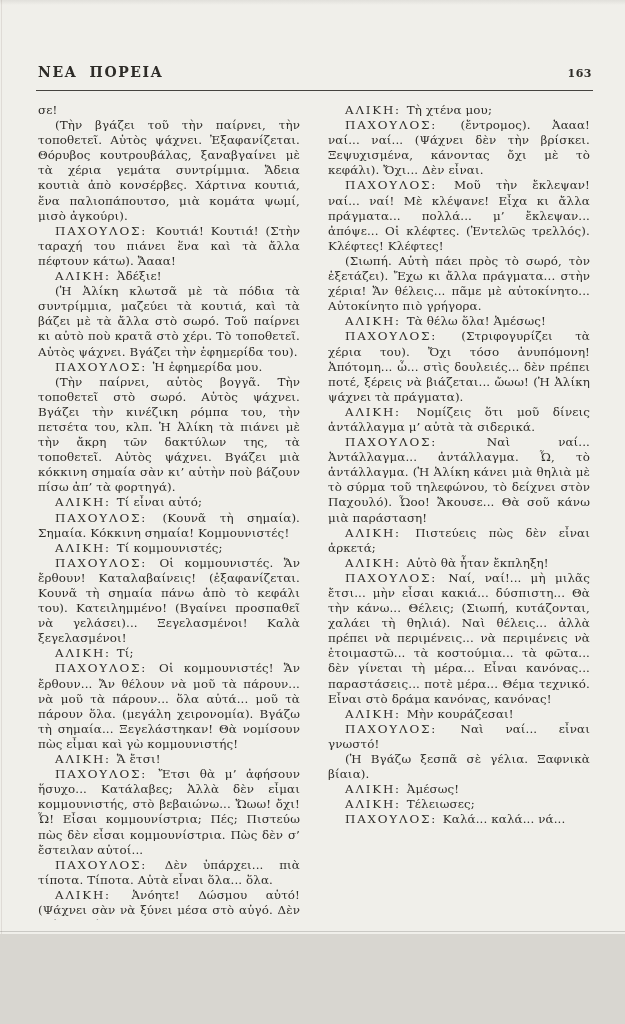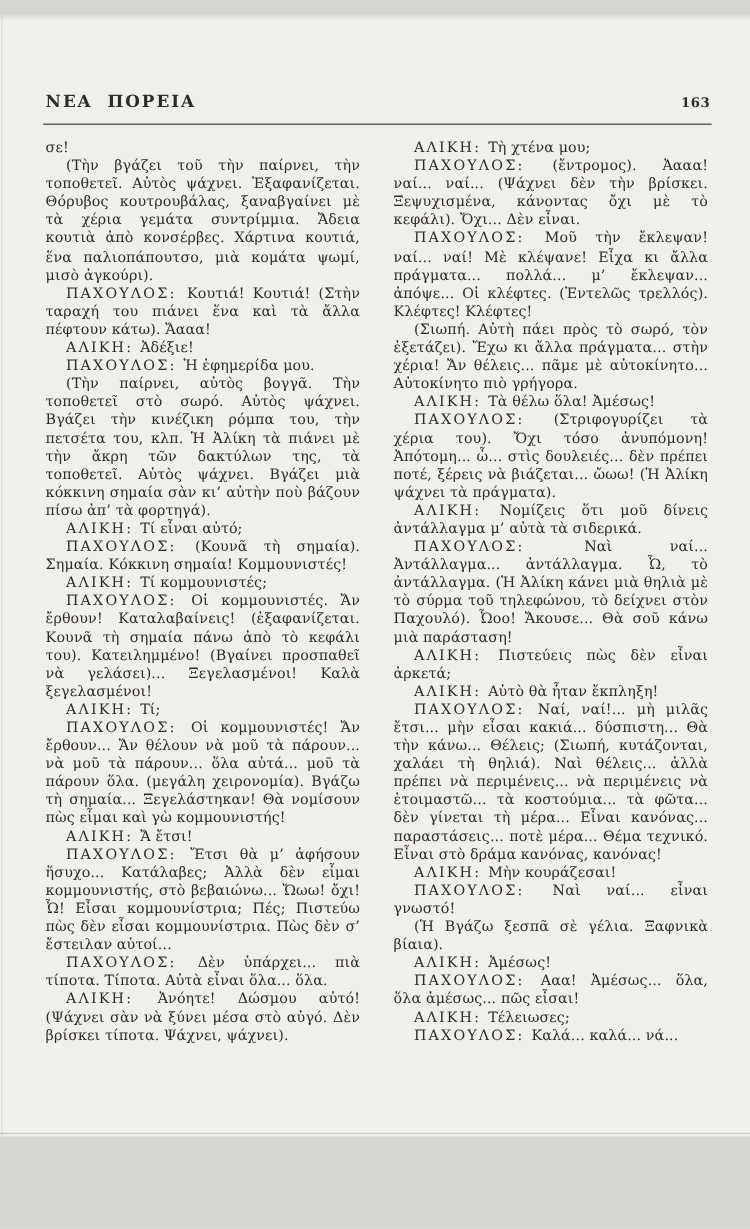--- a/index.html
+++ b/index.html
@@ -12,21 +12,20 @@
     width:625px;height:1024px;overflow:hidden;
     background:#d8d6d0;
     font-family:"DejaVu Serif","Liberation Serif",serif;
   }
   .page{
     position:relative;
     width:625px;height:934px;
     background:var(--paper);
     box-sizing:border-box;
     overflow:hidden;
-    margin-top:13px;
   }
   
   .page::before{
     content:"";position:absolute;left:0;top:0;right:0;height:5px;
     background:linear-gradient(to bottom,rgba(90,88,84,0.10),rgba(90,88,84,0));
     pointer-events:none;
   }
   .page::after{
     content:"";position:absolute;left:0;bottom:2px;right:0;height:1px;
     background:rgba(70,68,64,0.22);
@@ -86,20 +85,21 @@
   </div>
 
   <div class="rule"></div>
 
   <div class="columns">
     <div class="col" id="col-left">
         <p class="para no-indent">σε!</p>
         <p class="para">(Τὴν βγάζει τοῦ τὴν παίρνει, τὴν τοποθετεῖ. Αὐτὸς ψάχνει. Ἐξαφανίζεται. Θόρυβος κουτρουβάλας, ξαναβγαίνει μὲ τὰ χέρια γεμάτα συντρίμμια. Ἄδεια κουτιὰ ἀπὸ κονσέρβες. Χάρτινα κουτιά, ἕνα παλιοπάπουτσο, μιὰ κομάτα ψωμί, μισὸ ἀγκούρι).</p>
         <p class="para"><span class="speaker">ΠΑΧΟΥΛΟΣ:</span> Κουτιά! Κουτιά! (Στὴν ταραχή του πιάνει ἕνα καὶ τὰ ἄλλα πέφτουν κάτω). Ἄααα!</p>
         <p class="para"><span class="speaker">ΑΛΙΚΗ:</span> Ἀδέξιε!</p>
+        <p class="para">(Ἡ Ἀλίκη κλωτσᾶ μὲ τὰ πόδια τὰ συντρίμμια, μαζεύει τὰ κουτιά, καὶ τὰ βάζει μὲ τὰ ἄλλα στὸ σωρό. Τοῦ παίρνει κι αὐτὸ ποὺ κρατᾶ στὸ χέρι. Τὸ τοποθετεῖ. Αὐτὸς ψάχνει. Βγάζει τὴν ἐφημερίδα του).</p>
         <p class="para"><span class="speaker">ΠΑΧΟΥΛΟΣ:</span> Ἡ ἐφημερίδα μου.</p>
         <p class="para">(Τὴν παίρνει, αὐτὸς βογγᾶ. Τὴν τοποθετεῖ στὸ σωρό. Αὐτὸς ψάχνει. Βγάζει τὴν κινέζικη ρόμπα του, τὴν πετσέτα του, κλπ. Ἡ Ἀλίκη τὰ πιάνει μὲ τὴν ἄκρη τῶν δακτύλων της, τὰ τοποθετεῖ. Αὐτὸς ψάχνει. Βγάζει μιὰ κόκκινη σημαία σὰν κι’ αὐτὴν ποὺ βάζουν πίσω ἀπ’ τὰ φορτηγά).</p>
         <p class="para"><span class="speaker">ΑΛΙΚΗ:</span> Τί εἶναι αὐτό;</p>
         <p class="para"><span class="speaker">ΠΑΧΟΥΛΟΣ:</span> (Κουνᾶ τὴ σημαία). Σημαία. Κόκκινη σημαία! Κομμουνιστές!</p>
         <p class="para"><span class="speaker">ΑΛΙΚΗ:</span> Τί κομμουνιστές;</p>
         <p class="para"><span class="speaker">ΠΑΧΟΥΛΟΣ:</span> Οἱ κομμουνιστές. Ἄν ἔρθουν! Καταλαβαίνεις! (ἐξαφανίζεται. Κουνᾶ τὴ σημαία πάνω ἀπὸ τὸ κεφάλι του). Κατειλημμένο! (Βγαίνει προσπαθεῖ νὰ γελάσει)... Ξεγελασμένοι! Καλὰ ξεγελασμένοι!</p>
         <p class="para"><span class="speaker">ΑΛΙΚΗ:</span> Τί;</p>
         <p class="para"><span class="speaker">ΠΑΧΟΥΛΟΣ:</span> Οἱ κομμουνιστές! Ἄν ἔρθουν... Ἄν θέλουν νὰ μοῦ τὰ πάρουν... νὰ μοῦ τὰ πάρουν... ὅλα αὐτά... μοῦ τὰ πάρουν ὅλα. (μεγάλη χειρονομία). Βγάζω τὴ σημαία... Ξεγελάστηκαν! Θὰ νομίσουν πὼς εἶμαι καὶ γὼ κομμουνιστής!</p>
         <p class="para"><span class="speaker">ΑΛΙΚΗ:</span> Ἄ ἔτσι!</p>
         <p class="para"><span class="speaker">ΠΑΧΟΥΛΟΣ:</span> Ἔτσι θὰ μ’ ἀφήσουν ἥσυχο... Κατάλαβες; Ἀλλὰ δὲν εἶμαι κομμουνιστής, στὸ βεβαιώνω... Ὤωω! ὄχι! Ὦ! Εἶσαι κομμουνίστρια; Πές; Πιστεύω πὼς δὲν εἶσαι κομμουνίστρια. Πὼς δὲν σ’ ἔστειλαν αὐτοί...</p>
@@ -115,18 +115,17 @@
         <p class="para"><span class="speaker">ΠΑΧΟΥΛΟΣ:</span> (Στριφογυρίζει τὰ χέρια του). Ὄχι τόσο ἀνυπόμονη! Ἀπότομη... ὦ... στὶς δουλειές... δὲν πρέπει ποτέ, ξέρεις νὰ βιάζεται... ὤωω! (Ἡ Ἀλίκη ψάχνει τὰ πράγματα).</p>
         <p class="para"><span class="speaker">ΑΛΙΚΗ:</span> Νομίζεις ὅτι μοῦ δίνεις ἀντάλλαγμα μ’ αὐτὰ τὰ σιδερικά.</p>
         <p class="para"><span class="speaker">ΠΑΧΟΥΛΟΣ:</span> Ναὶ ναί... Ἀντάλλαγμα... ἀντάλλαγμα. Ὦ, τὸ ἀντάλλαγμα. (Ἡ Ἀλίκη κάνει μιὰ θηλιὰ μὲ τὸ σύρμα τοῦ τηλεφώνου, τὸ δείχνει στὸν Παχουλό). Ὦοο! Ἄκουσε... Θὰ σοῦ κάνω μιὰ παράσταση!</p>
         <p class="para"><span class="speaker">ΑΛΙΚΗ:</span> Πιστεύεις πὼς δὲν εἶναι ἀρκετά;</p>
         <p class="para"><span class="speaker">ΑΛΙΚΗ:</span> Αὐτὸ θὰ ἦταν ἔκπληξη!</p>
         <p class="para"><span class="speaker">ΠΑΧΟΥΛΟΣ:</span> Ναί, ναί!... μὴ μιλᾶς ἔτσι... μὴν εἶσαι κακιά... δύσπιστη... Θὰ τὴν κάνω... Θέλεις; (Σιωπή, κυτάζονται, χαλάει τὴ θηλιά). Ναὶ θέλεις... ἀλλὰ πρέπει νὰ περιμένεις... νὰ περιμένεις νὰ ἑτοιμαστῶ... τὰ κοστούμια... τὰ φῶτα... δὲν γίνεται τὴ μέρα... Εἶναι κανόνας... παραστάσεις... ποτὲ μέρα... Θέμα τεχνικό. Εἶναι στὸ δράμα κανόνας, κανόνας!</p>
         <p class="para"><span class="speaker">ΑΛΙΚΗ:</span> Μὴν κουράζεσαι!</p>
         <p class="para"><span class="speaker">ΠΑΧΟΥΛΟΣ:</span> Ναὶ ναί... εἶναι γνωστό!</p>
         <p class="para">(Ἡ Βγάζω ξεσπᾶ σὲ γέλια. Ξαφνικὰ βίαια).</p>
         <p class="para"><span class="speaker">ΑΛΙΚΗ:</span> Ἀμέσως!</p>
-        <p class="para"><span class="speaker">ΠΑΧΟΥΛΟΣ:</span> Ααα! Ἀμέσως... ὅλα, ὅλα ἀμέσως... πῶς εἶσαι!</p>
         <p class="para"><span class="speaker">ΑΛΙΚΗ:</span> Τέλειωσες;</p>
         <p class="para"><span class="speaker">ΠΑΧΟΥΛΟΣ:</span> Καλά... καλά... νά...</p>
       </div>
   </div>
 </div>
 
 </body></html>

